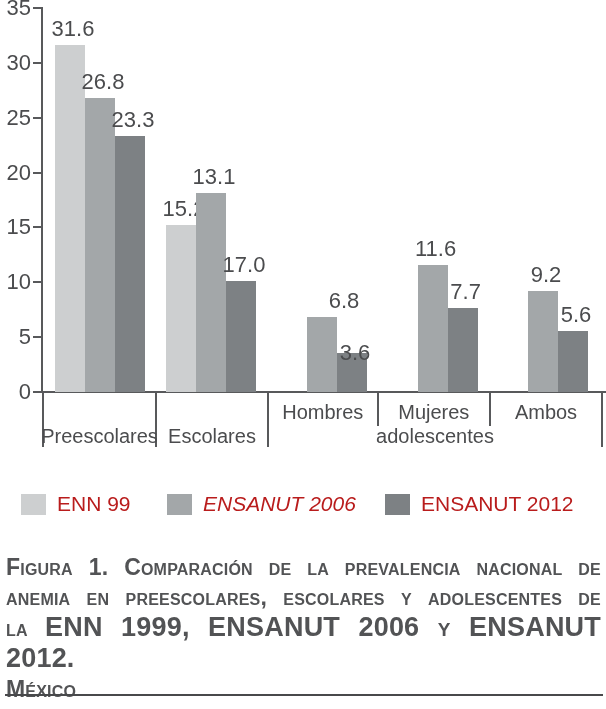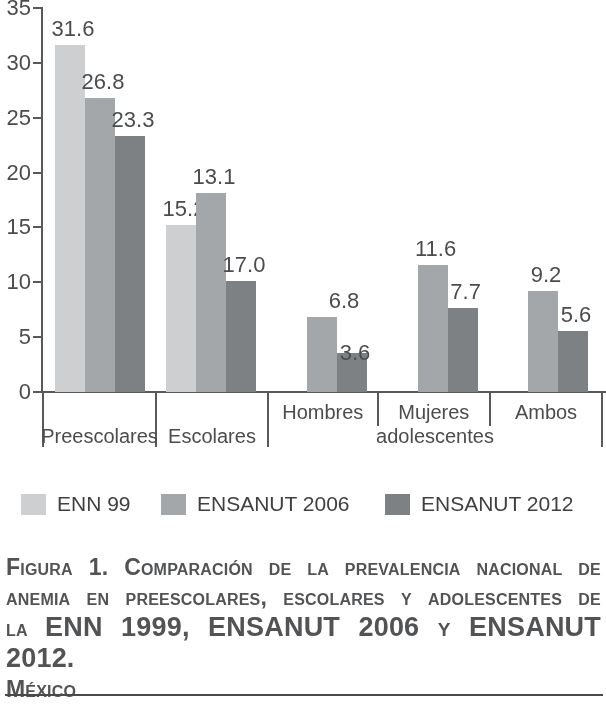--- a/index.html
+++ b/index.html
@@ -21,21 +21,21 @@
     font-size:22px; color:#4b4c4e; white-space:nowrap; line-height:22px;
   }
   .group-separator { position:absolute; width:2px; background:#58595b; }
   .category-label {
     position:absolute; transform:translateX(-50%);
     font-size:20px; color:#4b4c4e; white-space:nowrap; line-height:20px;
   }
   #legend { position:absolute; left:0; top:492px; width:606px; height:24px; }
   .legend-item { position:absolute; top:0; height:24px; display:flex; align-items:center; }
   .legend-swatch { width:25px; height:21px; margin-right:11px; flex:0 0 auto; }
-  .legend-label { font-size:21px; color:#404040; white-space:nowrap; }
+  .legend-label { font-size:21px; color:#b91c1c; white-space:nowrap; }
   .caption {
     position:absolute; left:6px; top:552px; width:595px;
     color:#525355; font-variant:small-caps; font-weight:700;
     letter-spacing:0.2px;
   }
   .caption-line { font-size:23px; line-height:30px; }
   .caption-line.justified { text-align:justify; text-align-last:justify; }
   .caption-emphasis { font-size:27px; font-weight:700; }
   .bottom-rule {
     position:absolute; left:5px; top:694px; width:598px; height:2px;
@@ -101,21 +101,21 @@
       <div class="category-label" style="left: 433.8px; top: 402px;">Mujeres</div>
       <div class="category-label" style="left: 546px; top: 402px;">Ambos</div>
       <div class="category-label" style="left: 435px; top: 426px;">adolescentes</div>
     </div>
 
   <div id="legend">
       <div class="legend-item" style="left: 21px;">
         <span class="legend-swatch" style="background: rgb(205, 207, 208);"></span>
         <span class="legend-label">ENN 99</span>
       </div>
-      <div class="legend-item" style="left: 161px;">
+      <div class="legend-item" style="left: 167px; font-style: italic;">
         <span class="legend-swatch" style="background: rgb(163, 167, 169);"></span>
         <span class="legend-label">ENSANUT 2006</span>
       </div>
       <div class="legend-item" style="left: 385px;">
         <span class="legend-swatch" style="background: rgb(125, 129, 132);"></span>
         <span class="legend-label">ENSANUT 2012</span>
       </div>
     </div>
 
   <div class="caption">

